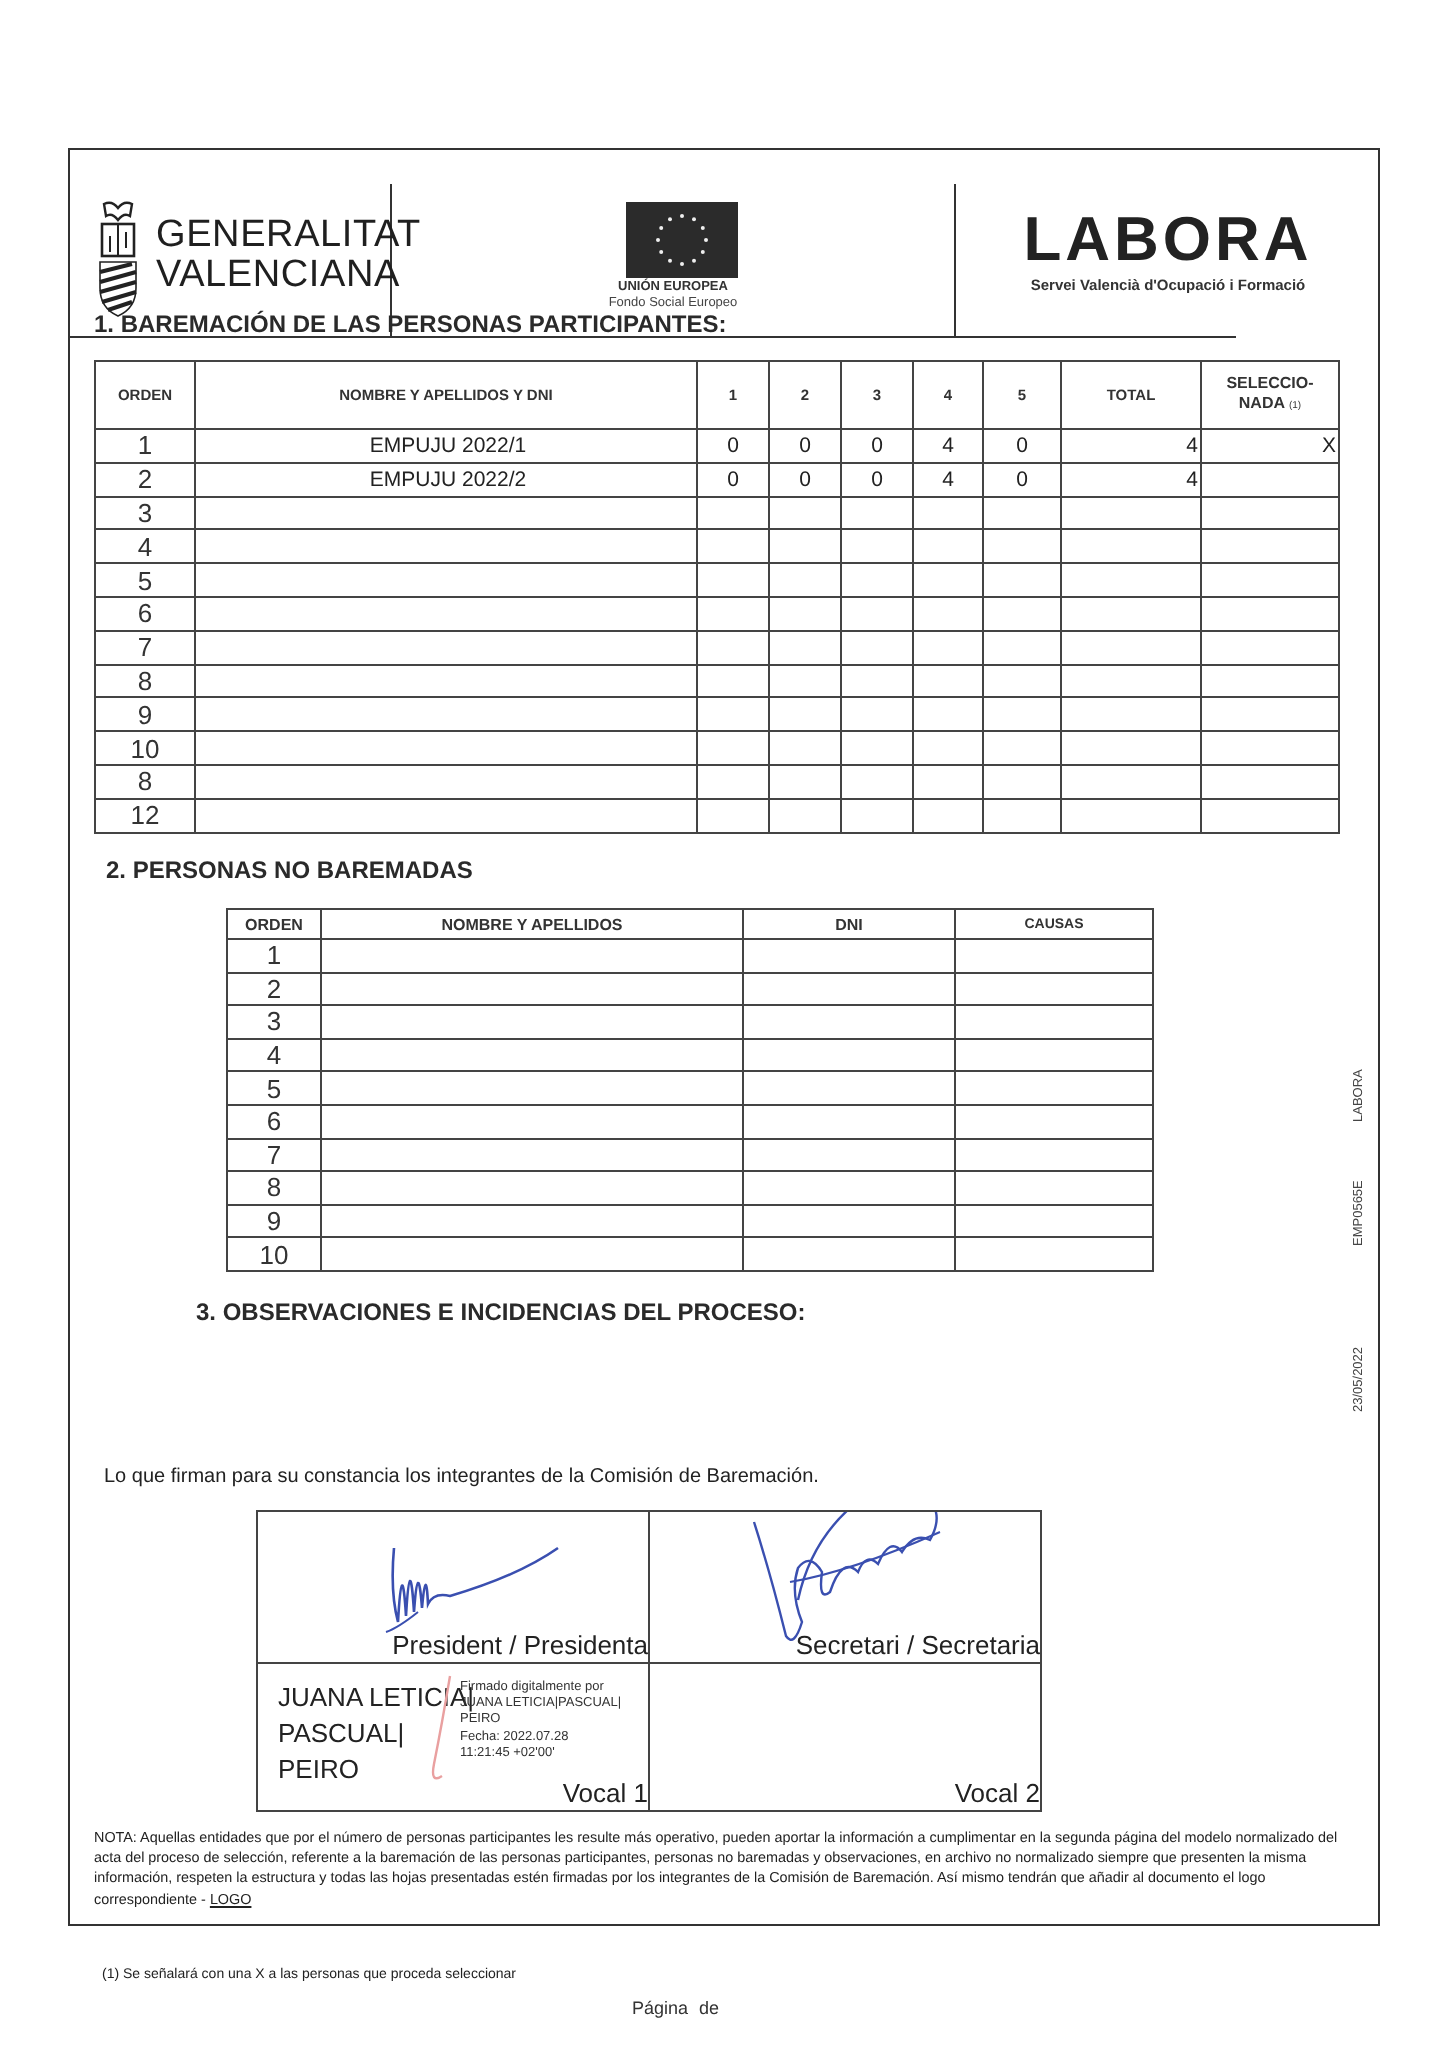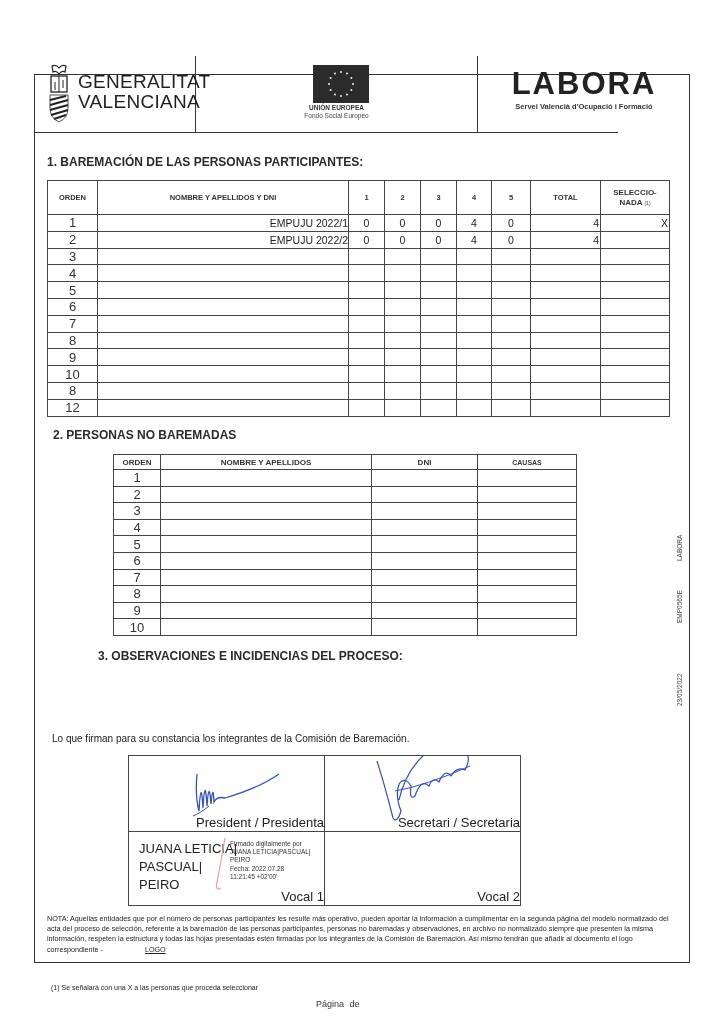--- a/index.html
+++ b/index.html
@@ -1,21 +1,21 @@
 <!DOCTYPE html>
 <html><head>
 <meta charset="utf-8">
 <style>
   * { box-sizing: border-box; margin: 0; padding: 0; }
   html, body { width: 724px; height: 1024px; background: #ffffff; overflow: hidden; }
   body { position: relative; font-family: "Liberation Sans", sans-serif; color: #222; }
 
   .frame { position: absolute; left: 34px; top: 74px; width: 656px; height: 889px; border: 1.5px solid #333; }
 
-  .header-row { position: absolute; left: 34px; top: 56px; width: 584px; height: 77px; border-bottom: 1.5px solid #333; }
+  .header-row { position: absolute; left: 34px; top: 92px; width: 584px; height: 77px; border-bottom: 1.5px solid #333; }
   .hcell { position: absolute; top: 0; height: 76px; }
   .hcell.gv { left: 0; width: 162px; border-right: 1.5px solid #333; }
   .hcell.eu { left: 162px; width: 282px; border-right: 1.5px solid #333; }
   .hcell.lab { left: 444px; width: 212px; }
 
   .gv-emblem { position: absolute; left: 14px; top: 8px; width: 22px; height: 60px; }
   .gv-text { position: absolute; left: 44px; top: 16px; font-size: 19px; line-height: 20px; letter-spacing: 0.3px; color: #1f1f1f; }
 
   .eu-flag { position: absolute; left: 117px; top: 9px; width: 56px; height: 38px; background: #2a2a2a; }
   .eu-title { position: absolute; left: 0; width: 100%; top: 48px; text-align: center; font-size: 6.5px; font-weight: bold; color: #333; }
@@ -27,21 +27,21 @@
   .section-title { position: absolute; font-size: 12px; font-weight: bold; color: #2a2a2a; }
 
   table { border-collapse: collapse; position: absolute; table-layout: fixed; }
   td, th { border: 1px solid #444; padding: 0; overflow: hidden; white-space: nowrap; }
   th { font-size: 7.5px; font-weight: bold; color: #333; text-align: center; }
 
   .t1 { left: 47px; top: 180px; width: 622px; }
   .t1 th { height: 34px; }
   .t1 td { height: 16.8px; font-size: 10.5px; }
   .t1 td.ord { text-align: center; font-size: 13px; color: #333; }
-  .t1 td.name { text-align: right; padding-left: 2px; font-size: 10.5px; }
+  .t1 td.name { text-align: center; padding-left: 2px; font-size: 10.5px; }
   .t1 td.num { text-align: center; }
   .t1 td.tot { text-align: right; padding-right: 1px; }
   .t1 td.sel { text-align: right; padding-right: 1px; }
   .sup { font-size: 5px; font-weight: normal; }
 
   .t2 { left: 113px; top: 454px; width: 463px; }
   .t2 th { height: 15px; font-size: 8px; }
   .t2 td { height: 16.6px; }
   .t2 td.ord { text-align: center; font-size: 13px; color: #333; }
 
@@ -51,21 +51,21 @@
   .sig td { width: 196px; position: relative; vertical-align: bottom; text-align: center; font-size: 11px; color: #222; }
   .sig tr.r1 td { height: 76px; }
   .sig tr.r2 td { height: 74px; }
   .sig-label { position: absolute; left: 0; width: 100%; bottom: 1px; text-align: right; font-size: 13px; }
   .sig-svg { position: absolute; left: 0; top: 0; }
 
   .dsig-name { position: absolute; left: 10px; top: 8px; font-size: 13px; line-height: 18px; text-align: left; color: #222; }
   .dsig-info { position: absolute; left: 101px; top: 8px; font-size: 6.5px; line-height: 8.2px; text-align: left; color: #333; }
 
   .nota { position: absolute; left: 47px; top: 914px; width: 624px; font-size: 7.2px; line-height: 10.2px; color: #222; }
-  .nota u { text-decoration: underline; margin-left: 40px; }
+  .nota u { text-decoration: underline; }
 
   .side-stamp { position: absolute; font-size: 6.5px; color: #444; transform-origin: left top; transform: rotate(-90deg); white-space: nowrap; }
 
   .footnote { position: absolute; left: 51px; top: 984px; font-size: 7px; color: #222; }
   .pagina { position: absolute; left: 316px; top: 999px; font-size: 9px; color: #333; word-spacing: 3px; }
 </style>
 </head>
 <body>
 
 <div class="frame"></div>

